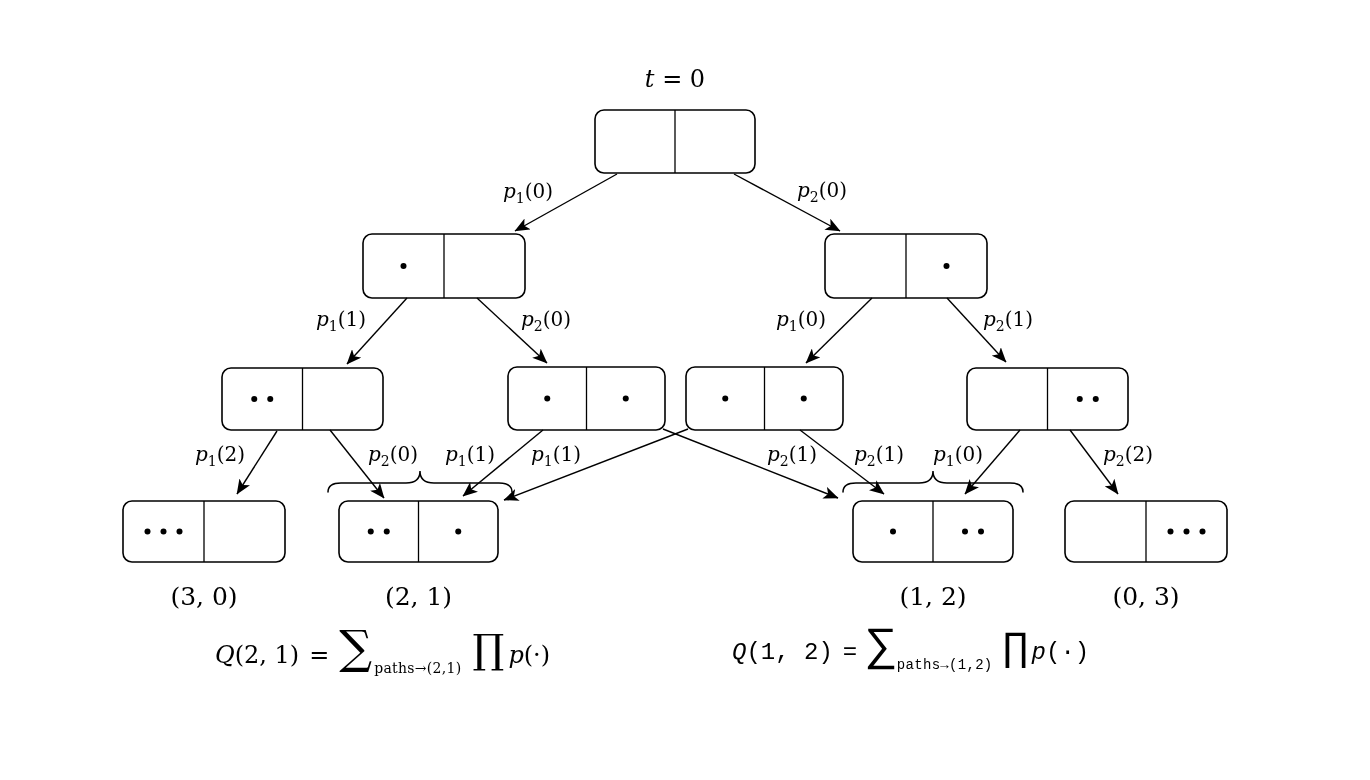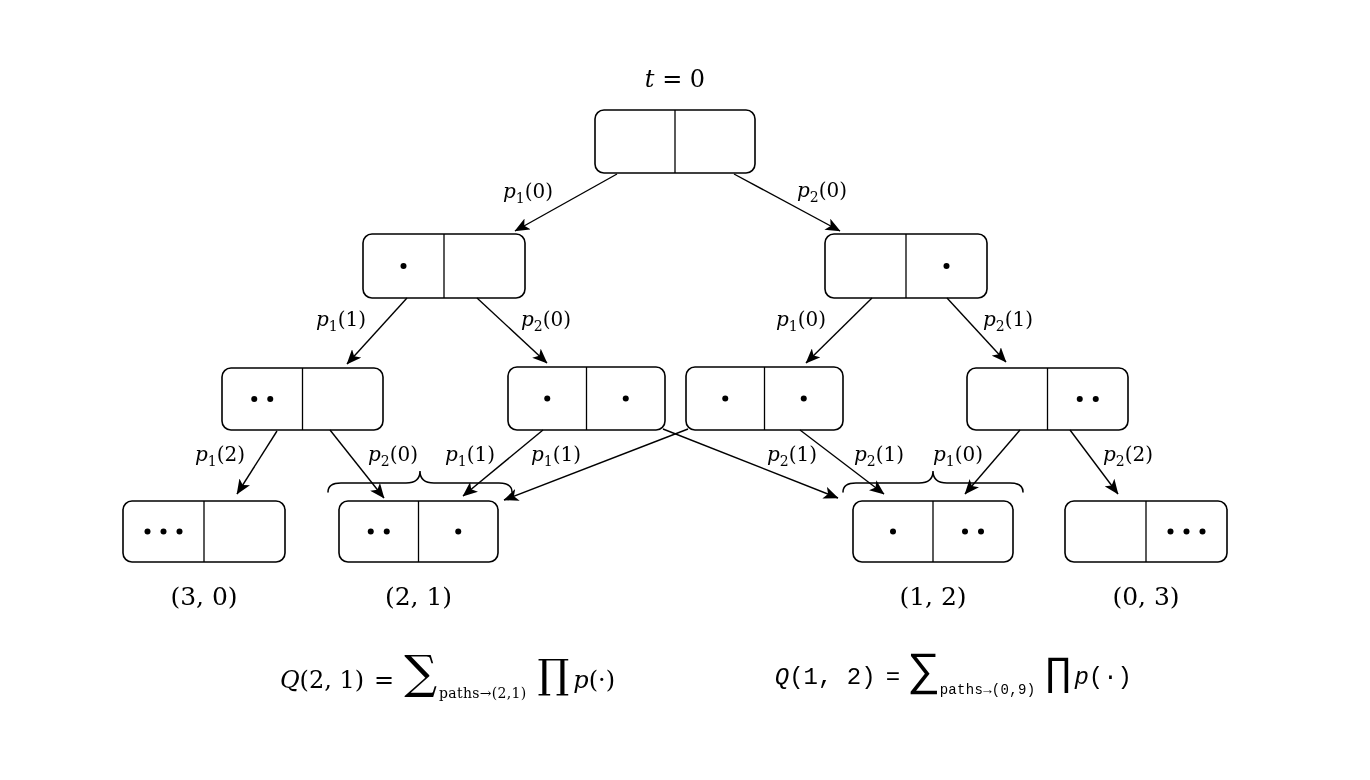--- a/index.html
+++ b/index.html
@@ -3,22 +3,22 @@
 <meta charset="utf-8">
 <style>
   html,body{margin:0;padding:0;}
   body{
     width:1370px;height:780px;background:#ffffff;overflow:hidden;position:relative;
     font-family:"DejaVu Serif", serif;color:#000;
   }
   .stage{position:absolute;inset:0;padding-left:44px;}
   .diagram-svg{position:absolute;top:0;left:0;}
   .formula{
-    position:absolute;top:649px;height:62px;
-    display:flex;align-items:baseline;justify-content:flex-end;
+    position:absolute;top:624px;height:62px;
+    display:flex;align-items:baseline;justify-content:flex-start;
     font-size:24px;white-space:pre;
   }
   .formula-left{left:215px;width:400px;}
   .formula-right{left:732px;width:400px;font-family:Liberation Mono, monospace;}
   .f-var{font-style:italic;}
   .f-eq{margin:0 10px;}
   .f-sum{font-size:46px;line-height:1;}
   .f-sub{font-size:14px;position:relative;top:10px;margin:16px 3px 0 2px;letter-spacing:.3px;}
   .f-prod{font-size:40px;line-height:1;margin-left:8px;margin-right:4px;}
   .f-term{white-space:pre;}
@@ -145,18 +145,18 @@
     <span class="f-sum">∑</span>
     <span class="f-sub">paths→(2,1)</span>
     <span class="f-prod">∏</span>
     <span class="f-term"><span class="f-var">p</span><span>(·)</span></span>
   </div>
 
   <div class="formula formula-right">
     <span><span class="f-var">Q</span><span>(1, 2)</span></span>
     <span class="f-eq">=</span>
     <span class="f-sum">∑</span>
-    <span class="f-sub">paths→(0,9)</span>
+    <span class="f-sub">paths→(1,2)</span>
     <span class="f-prod">∏</span>
     <span class="f-term"><span class="f-var">p</span><span>(·)</span></span>
   </div>
 
 </div>
 
 </body></html>

